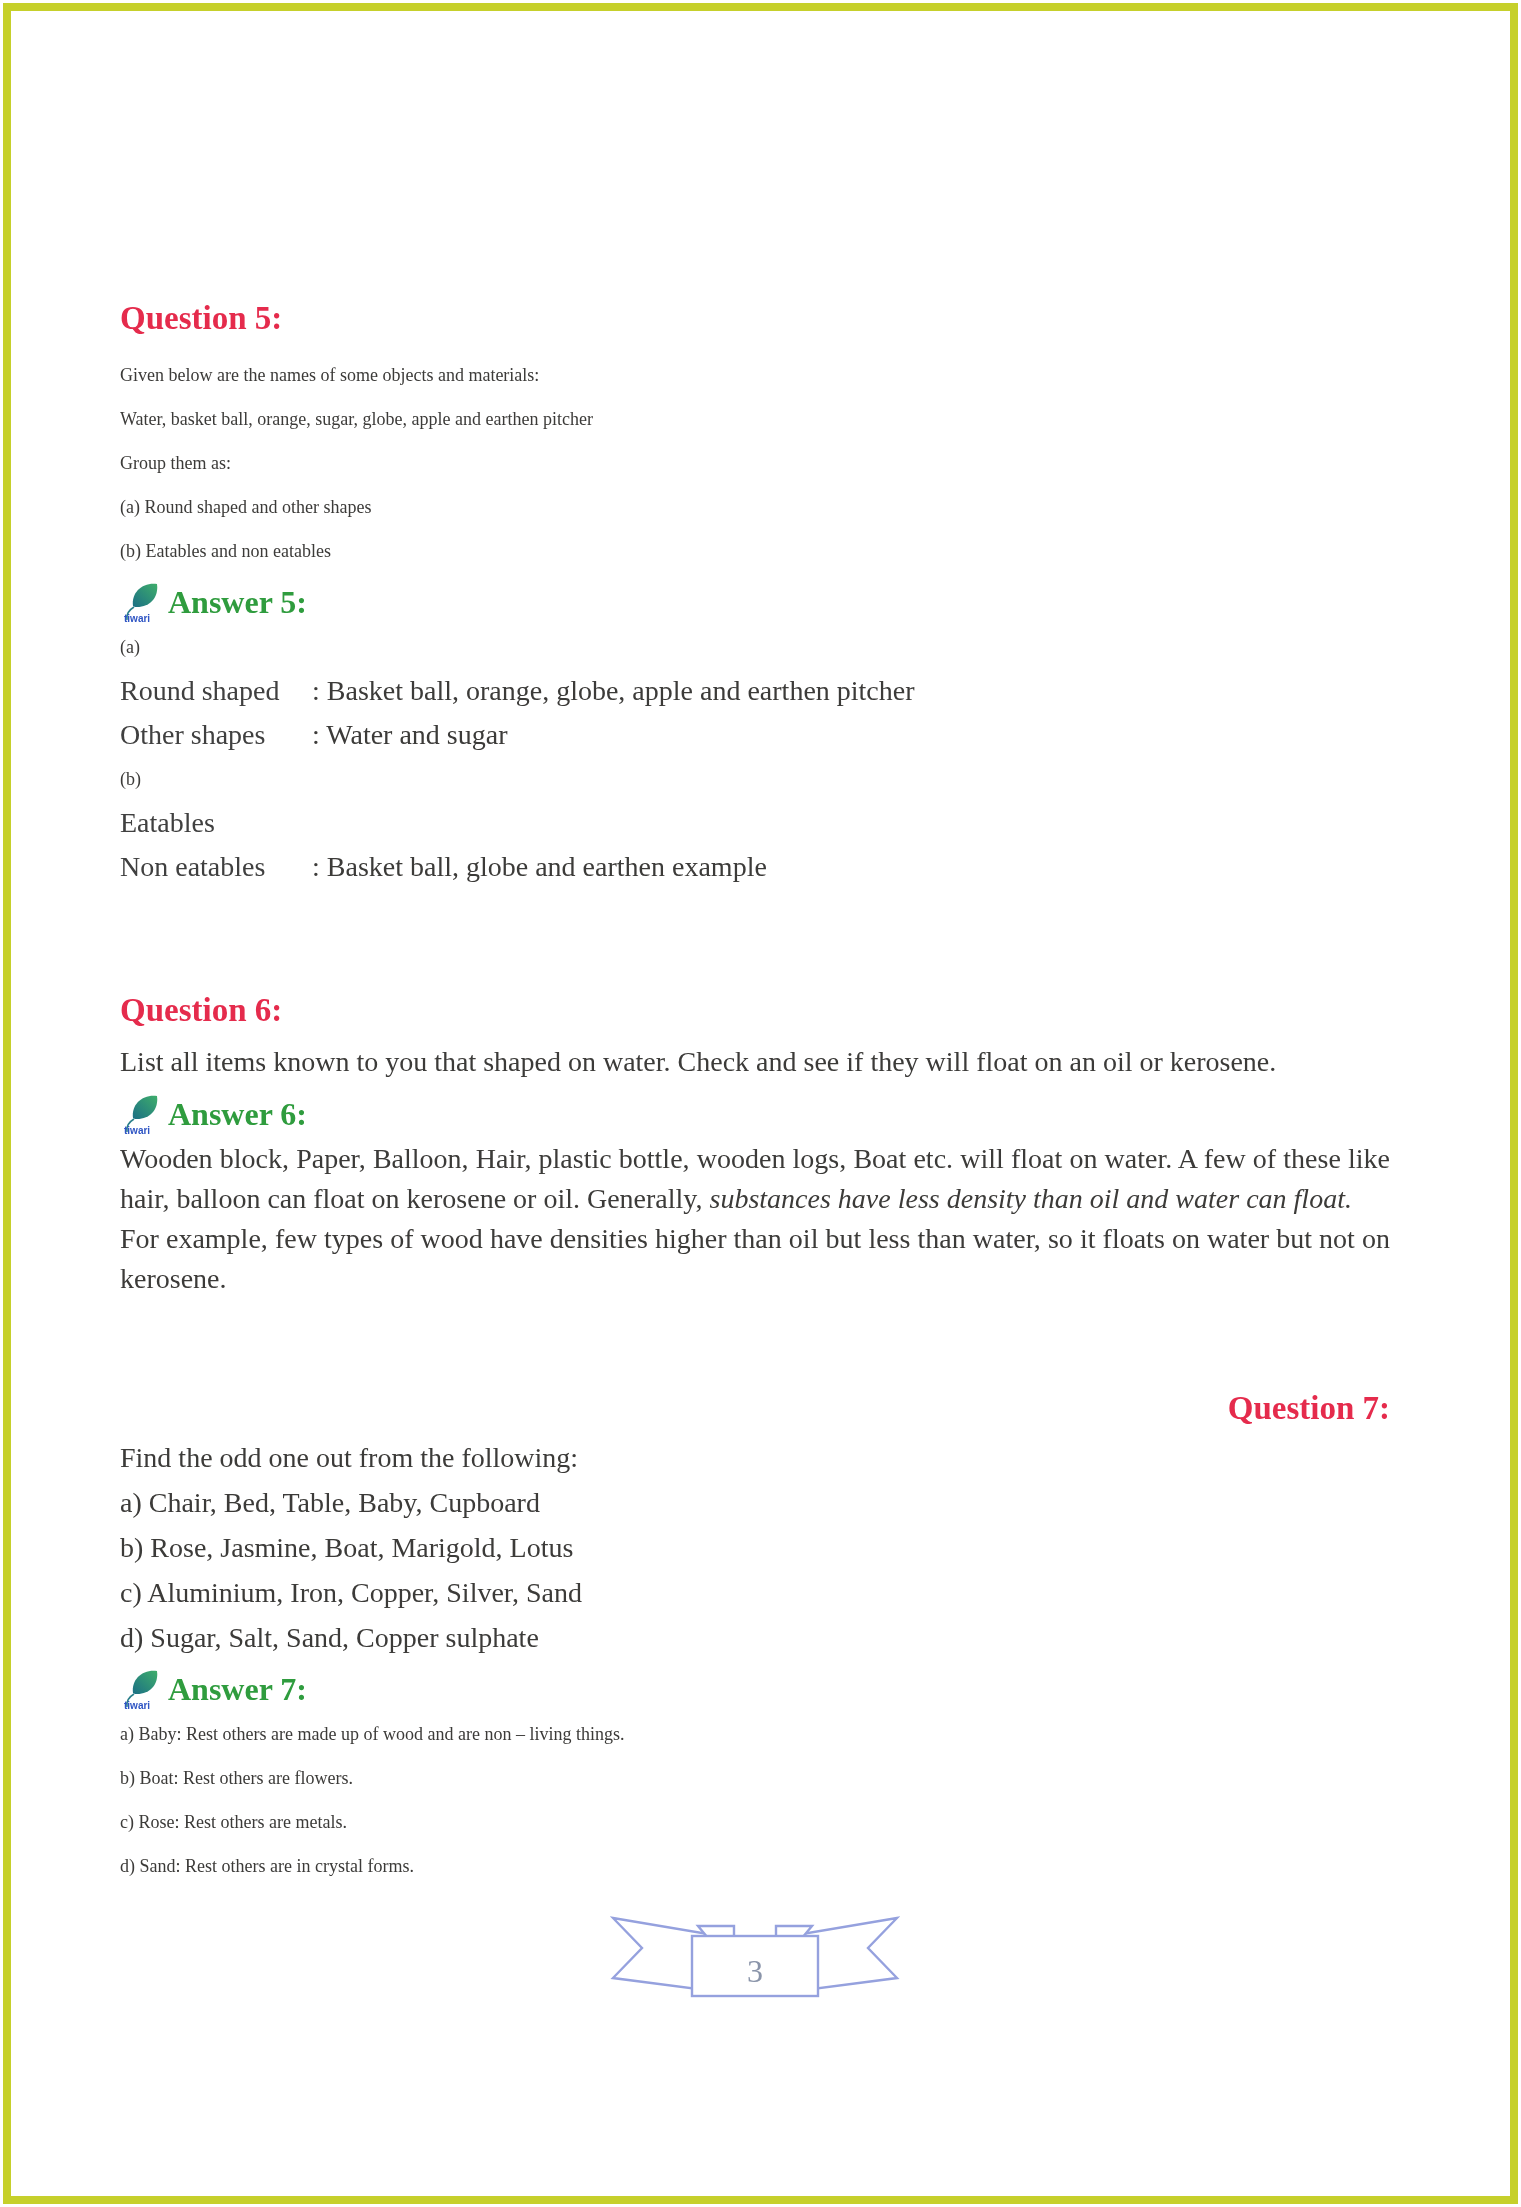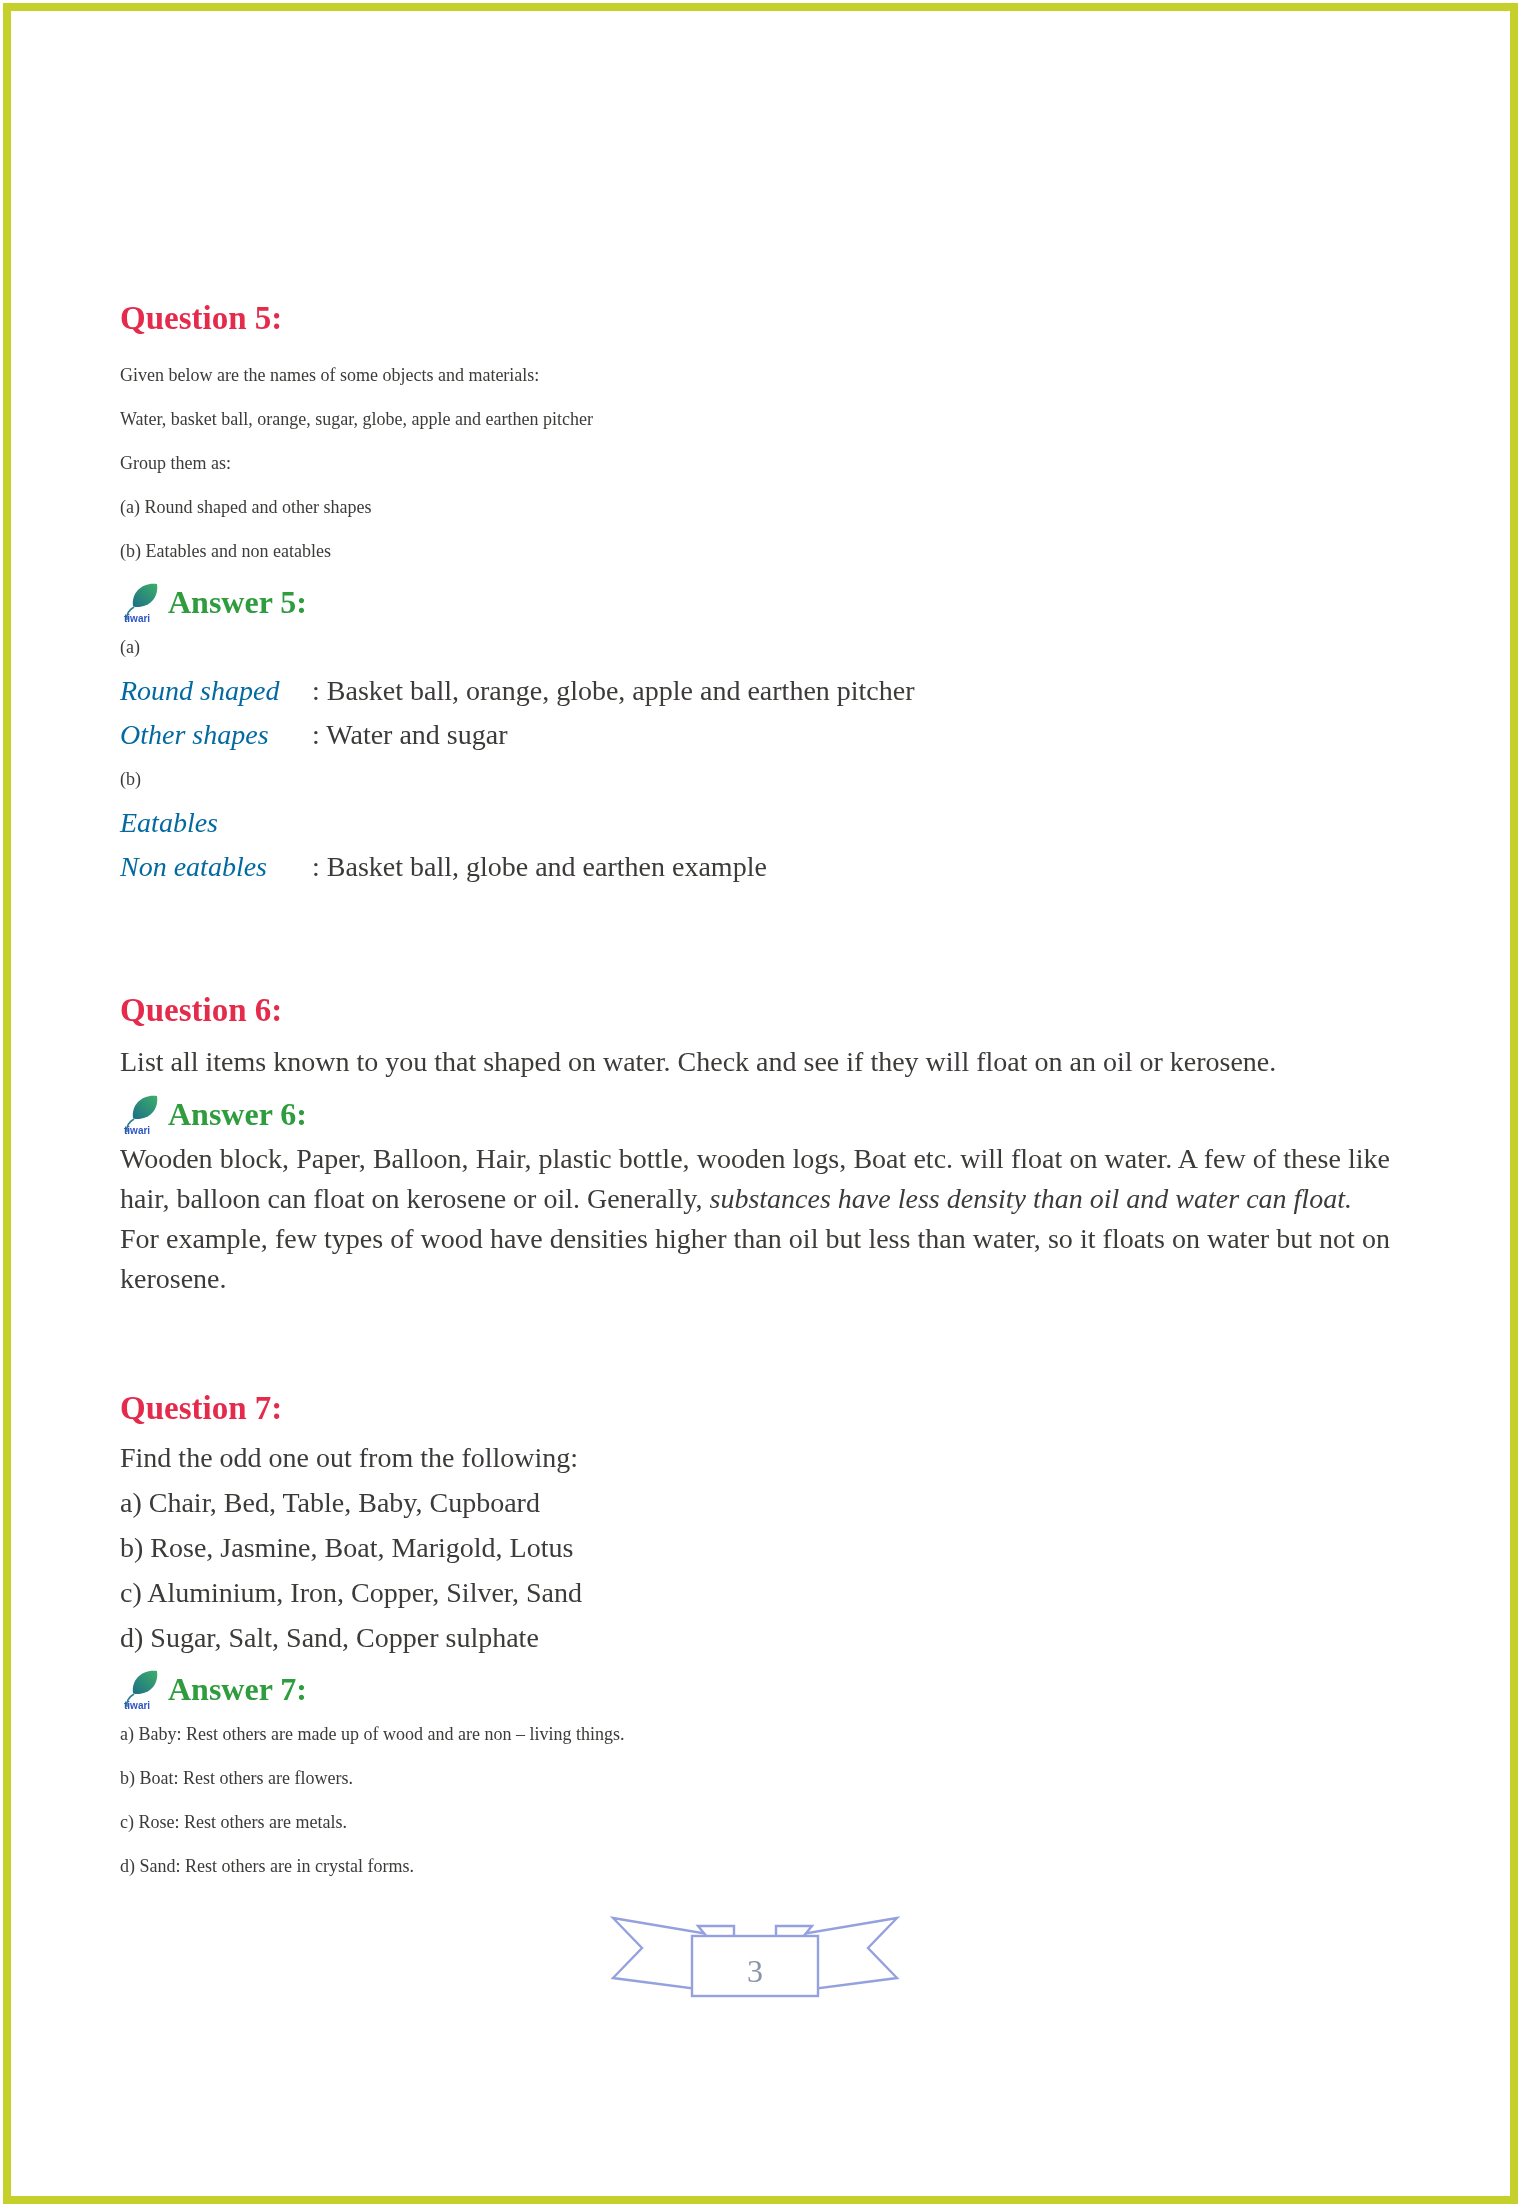--- a/index.html
+++ b/index.html
@@ -19,36 +19,36 @@
   .content {
     position: relative;
     padding: 0 131px 0 120px;
   }
   .q-head {
     font-size: 33px; line-height: 42px; font-weight: bold;
     color: #e52b4c; margin: 0;
   }
   .q-head-5 { margin-top: 297px; }
   .q-head-6 { margin-top: 100px; }
-  .q-head-7 { margin-top: 88px; }
+  .q-head-7 { margin-top: 88px; text-align: right; }
   .line {
     font-size: 18px; line-height: 44px;
   }
   .q5-lines { margin-top: 14px; }
   .a-head {
     display: flex; align-items: center;
     font-size: 32px; line-height: 46px; height: 46px; font-weight: bold;
     color: #2f9c3e; margin: 6px 0 0 0;
   }
   .a-head .leaf-wrap { width: 48px; height: 46px; flex: 0 0 auto; position: relative; }
   .a-head .leaf-wrap svg { position: absolute; left: 0; top: 0; }
   .defrow { display: flex; font-size: 28px; line-height: 44px; }
   .deflabel {
     flex: 0 0 192px;
-    font-style: italic; color: #0369a1;
+    color: #404040;
   }
   .defval { flex: 1; }
   .q6-text {
     font-size: 28px; line-height: 46px; text-align: justify; margin: 8px 0 0 0;
   }
   .a6-p1 { font-size: 28px; line-height: 40px; text-align: justify; margin: 2px 0 0 0; }
   .a6-p2 { font-size: 28px; line-height: 40px; text-align: justify; margin: 0; }
   .q7-intro { font-size: 28px; line-height: 45px; margin-top: 6px; }
   .line45 { font-size: 28px; line-height: 45px; }
   .a7-items { margin-top: 0; }

